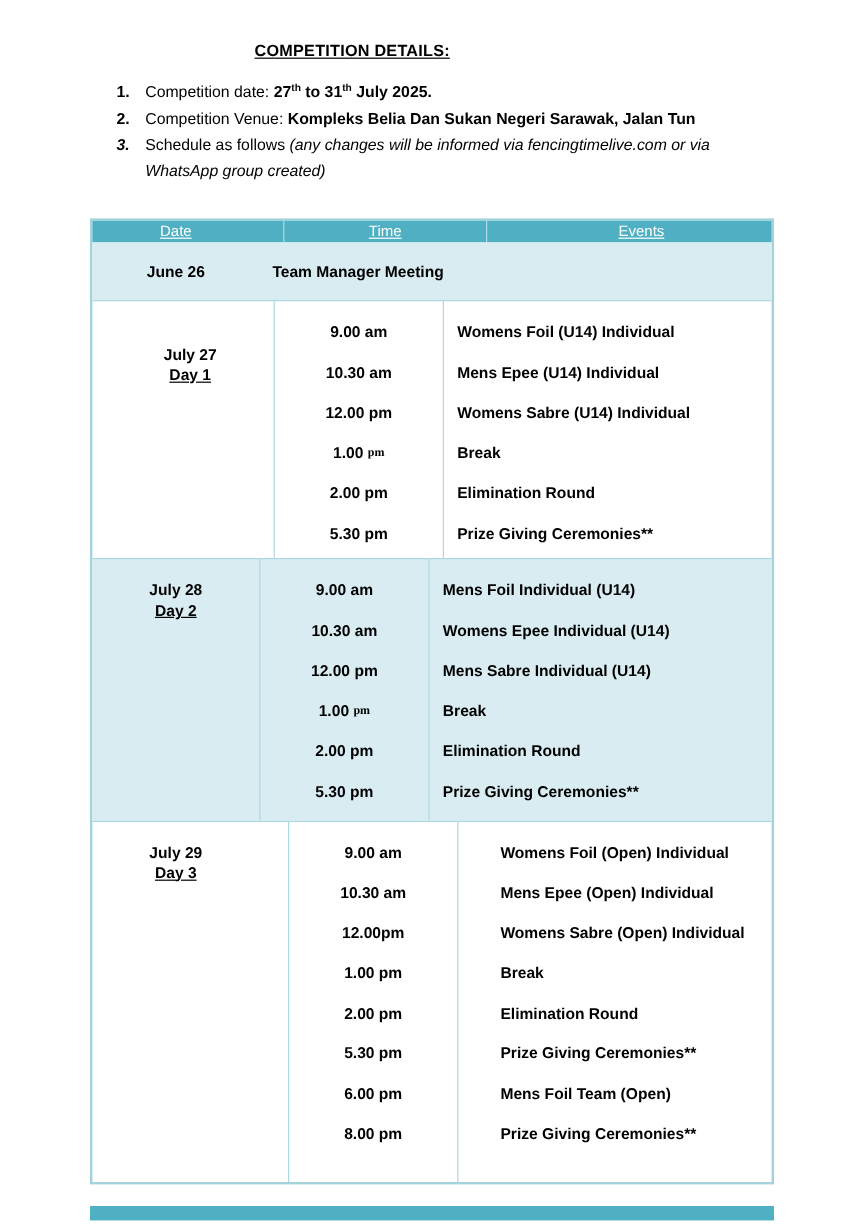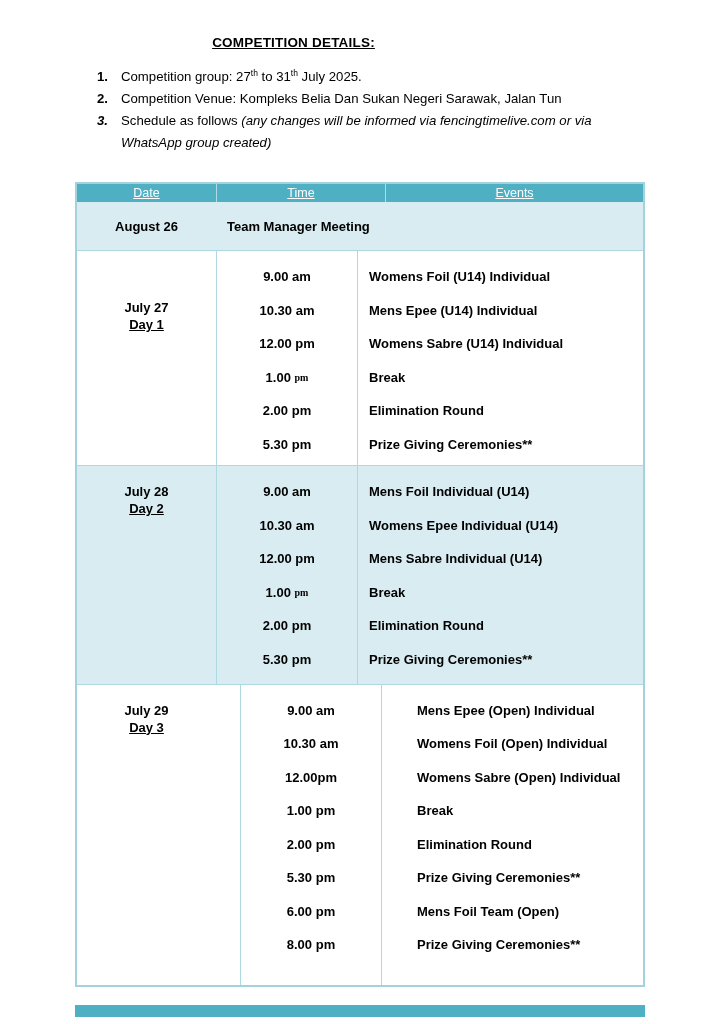--- a/index.html
+++ b/index.html
@@ -20,47 +20,47 @@
     text-decoration:underline;letter-spacing:0.2px;
   }
   .details{
     position:absolute;left:97px;top:66px;width:540px;
     font-size:13.2px;line-height:22px;
   }
   .detail-row{display:flex;}
   .detail-num{width:24px;font-weight:bold;flex:0 0 24px;}
   .detail-num.italic{font-style:italic;}
   .detail-text{flex:1;}
-  .detail-text .b{font-weight:normal;}
+  .detail-text .b{font-weight:bold;}
   .detail-text .i{font-style:italic;}
   sup{font-size:8.5px;vertical-align:super;line-height:0;}
   .table{
     position:absolute;left:75px;top:182px;width:570px;
     border:2px solid var(--outer);box-sizing:border-box;
     font-weight:bold;font-size:13px;
   }
   .thead{
     display:flex;background:var(--teal);height:18px;
-    color:#fff;font-size:12.5px;font-weight:normal;
+    color:#fff;font-size:12.5px;font-weight:normal;gap:20px;
   }
   .hcell{display:flex;align-items:center;justify-content:center;box-sizing:border-box;}
   .hcell .hu{text-decoration:underline;}
   .c1{width:139px;}
   .c2{width:170px;border-left:1.5px solid rgba(255,255,255,.55);border-right:1.5px solid rgba(255,255,255,.55);}
   .c3{flex:1;}
   .section{display:flex;box-sizing:border-box;}
   .section + .section{border-top:1.5px solid var(--line);}
   .section:nth-child(odd){background:var(--rowlight);}
   .section:nth-child(1){height:48px;}
   .section:nth-child(2){height:215px;}
   .section:nth-child(3){height:218.5px;}
   .section:nth-child(4){height:301px;gap:24px;}
   .sec-date{width:139px;text-align:center;line-height:17px;box-sizing:border-box;padding-top:17px;}
   .section:nth-child(1) .sec-date{display:flex;align-items:center;justify-content:center;padding-top:0;}
-  .section:nth-child(2) .sec-date{padding-top:48px;}
+  .section:nth-child(2) .sec-date{padding-top:36px;margin-left:12px;}
   .sec-times{width:142px;border-left:1.5px solid var(--line);border-right:1.5px solid var(--line);box-sizing:border-box;padding-top:9px;}
   .sec-events{flex:1;box-sizing:border-box;padding-top:9px;}
   .section:nth-child(1) .sec-times,
   .section:nth-child(1) .sec-events{padding-top:0;}
   .time-line{height:33.5px;display:flex;align-items:center;justify-content:center;}
   .event-line{height:33.5px;display:flex;align-items:center;padding-left:11px;}
   .section:nth-child(1) .time-line,
   .section:nth-child(1) .event-line{height:48px;}
   .day{text-decoration:underline;}
   .serif-pm{font-family:"Liberation Serif",serif;font-size:10px;}
@@ -72,21 +72,21 @@
 </head>
 <body>
 
 <div class="page">
 
   <div class="title">COMPETITION DETAILS:</div>
 
   <div class="details" id="details">
       <div class="detail-row">
         <span class="detail-num">1.</span>
-        <span class="detail-text"><span class="">Competition group: </span><span class="b ">27</span><sup class="b ">th</sup><span class="b "> to 31</span><sup class="b ">th</sup><span class="b "> July 2025.</span></span>
+        <span class="detail-text"><span class="">Competition date: </span><span class="b ">27</span><sup class="b ">th</sup><span class="b "> to 31</span><sup class="b ">th</sup><span class="b "> July 2025.</span></span>
       </div>
       <div class="detail-row">
         <span class="detail-num">2.</span>
         <span class="detail-text"><span class="">Competition Venue: </span><span class="b ">Kompleks Belia Dan Sukan Negeri Sarawak, Jalan Tun</span><br></span>
       </div>
       <div class="detail-row">
         <span class="detail-num italic">3.</span>
         <span class="detail-text"><span class="">Schedule as follows </span><span class="i">(any changes will be informed via fencingtimelive.com or via</span><br><span class="i">WhatsApp group created)</span></span>
       </div>
     </div>
@@ -99,21 +99,21 @@
       <div class="hcell c2">
           <span class="hu">Time</span>
         </div>
       <div class="hcell c3">
           <span class="hu">Events</span>
         </div>
     </div>
     <div id="tbody">
         <div class="section">
           <div class="sec-date">
-            <div>August 26</div>
+            <div>June 26</div>
           </div>
           <div class="sec-events">
             <div class="event-line">Team Manager Meeting</div>
           </div>
         </div>
         <div class="section">
           <div class="sec-date">
             <div>July 27</div>
             <div class="day">Day 1</div>
           </div>
@@ -171,22 +171,22 @@
             <div class="time-line">9.00 am</div>
             <div class="time-line">10.30 am</div>
             <div class="time-line">12.00pm</div>
             <div class="time-line">1.00 pm</div>
             <div class="time-line">2.00 pm</div>
             <div class="time-line">5.30 pm</div>
             <div class="time-line">6.00 pm</div>
             <div class="time-line">8.00 pm</div>
           </div>
           <div class="sec-events">
+            <div class="event-line">Womens Foil (Open) Individual</div>
             <div class="event-line">Mens Epee (Open) Individual</div>
-            <div class="event-line">Womens Foil (Open) Individual</div>
             <div class="event-line">Womens Sabre (Open) Individual</div>
             <div class="event-line">Break</div>
             <div class="event-line">Elimination Round</div>
             <div class="event-line">Prize Giving Ceremonies**</div>
             <div class="event-line">Mens Foil Team (Open)</div>
             <div class="event-line">Prize Giving Ceremonies**</div>
           </div>
         </div>
       </div>
   </div>

